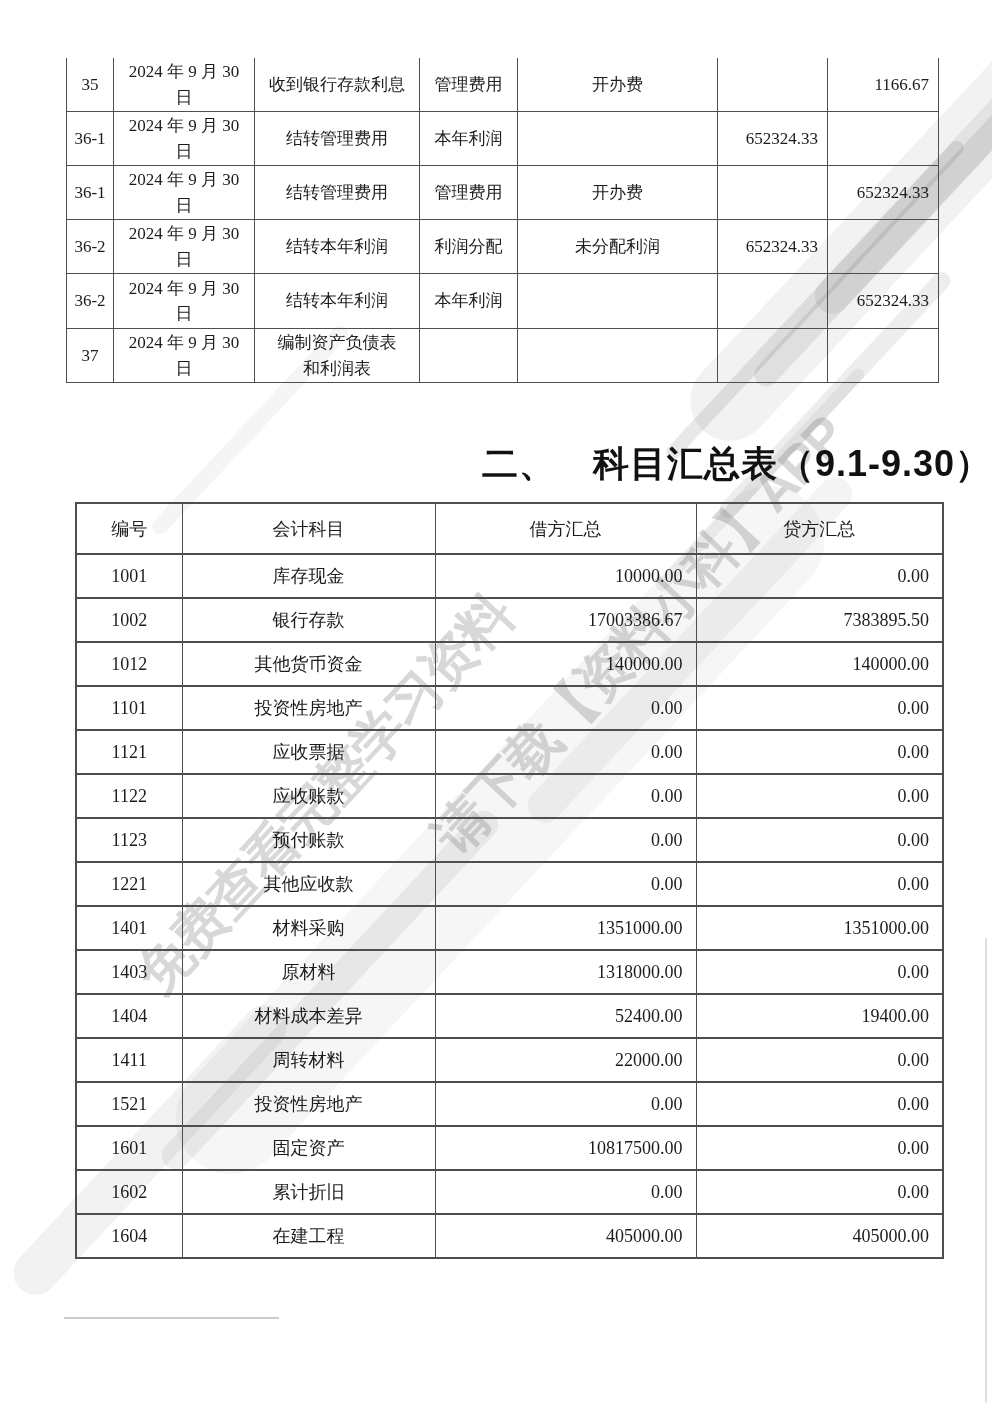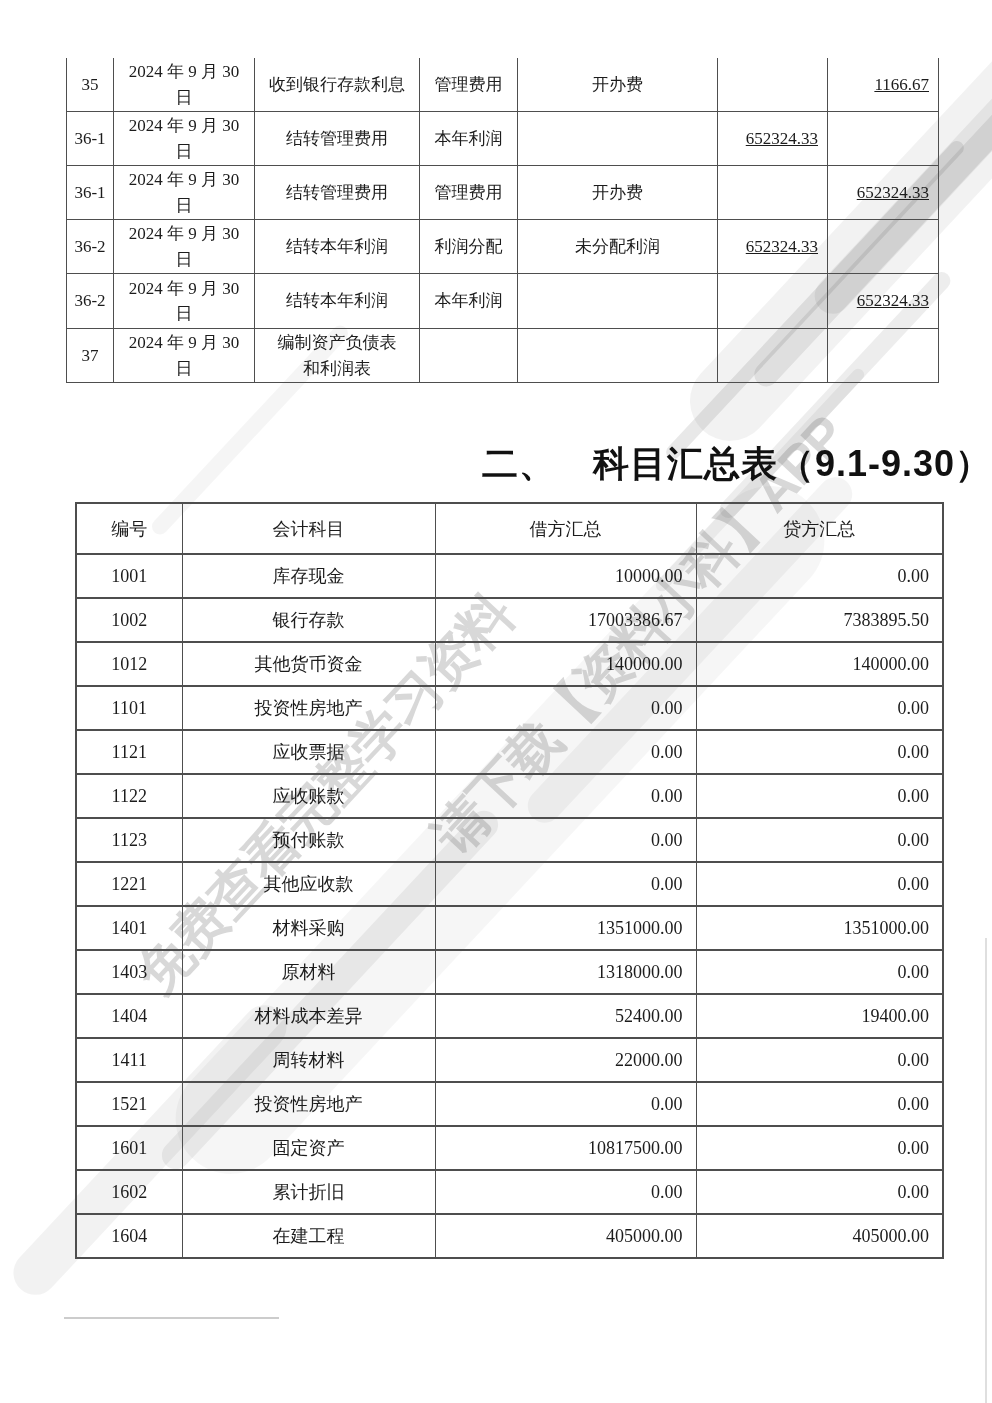--- a/index.html
+++ b/index.html
@@ -43,21 +43,21 @@
   .journal td{
     border:1.5px solid #4e4e4e;
     text-align:center;
     vertical-align:middle;
     padding:1px 6px;
     line-height:1.5;
     white-space:pre-line;
     overflow:hidden;
   }
   .journal tr:first-child td{border-top:none;}
-  .journal td.jc5,.journal td.jc6{text-align:right;padding-right:9px;text-decoration:underline;}
+  .journal td.jc5,.journal td.jc6{text-align:right;padding-right:9px;}
   .journal tr:nth-child(1){height:53px;margin-left:8px;}
   .journal tr:nth-child(2){height:53px;}
   .journal tr:nth-child(3){height:52px;}
   .journal tr:nth-child(4){height:52px;}
   .journal tr:nth-child(5){height:55px;}
   .journal tr:nth-child(6){height:52px;}
   
   .summary{
     position:absolute;left:75px;top:502px;
     width:867px;

